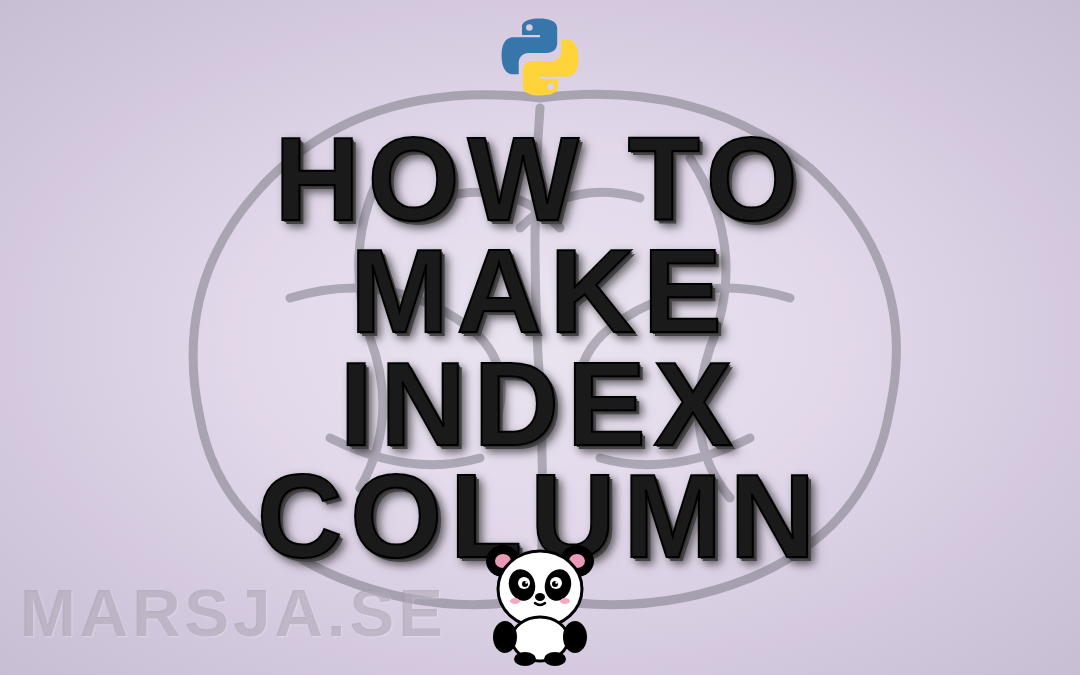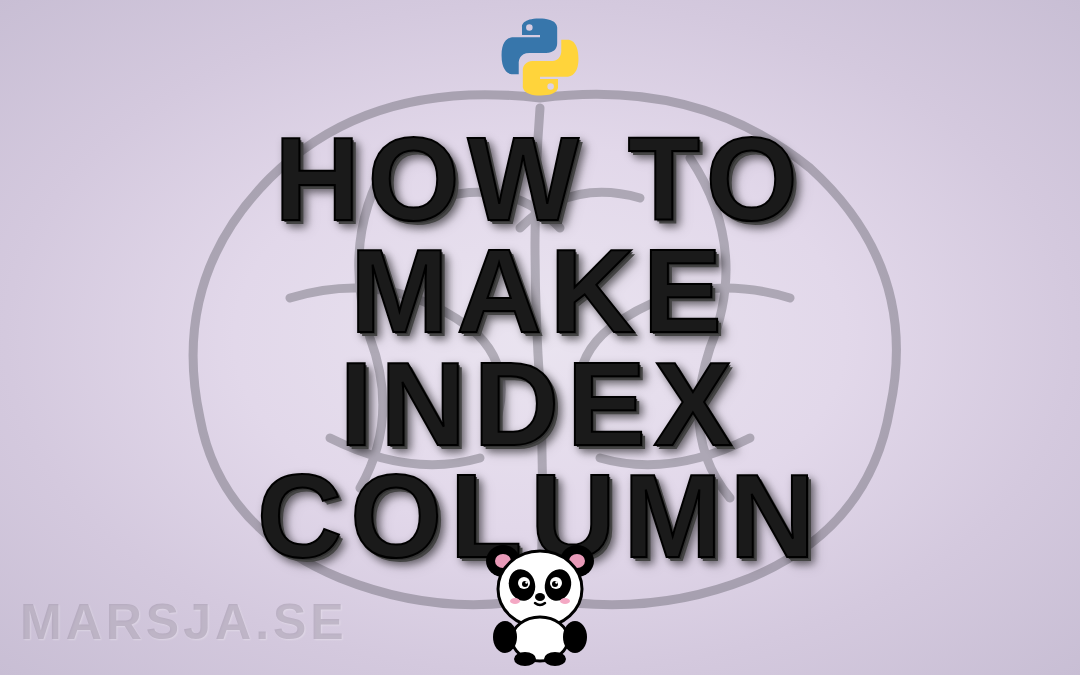--- a/index.html
+++ b/index.html
@@ -61,21 +61,21 @@
     bottom: 8px;
     left: 50%;
     transform: translateX(-50%);
     width: 130px;
     height: 130px;
   }
   .watermark {
     position: absolute;
     bottom: 24px;
     left: 20px;
-    font-size: 50px;
+    font-size: 67px;
     font-weight: 900;
     letter-spacing: 4px;
     color: rgba(150,140,160,0.45);
     text-transform: uppercase;
     font-family: Impact, 'Arial Black', sans-serif;
     text-shadow: 1px 1px 2px rgba(255,255,255,0.3);
     margin-top: 44px;
   }
 </style>
 </head>

